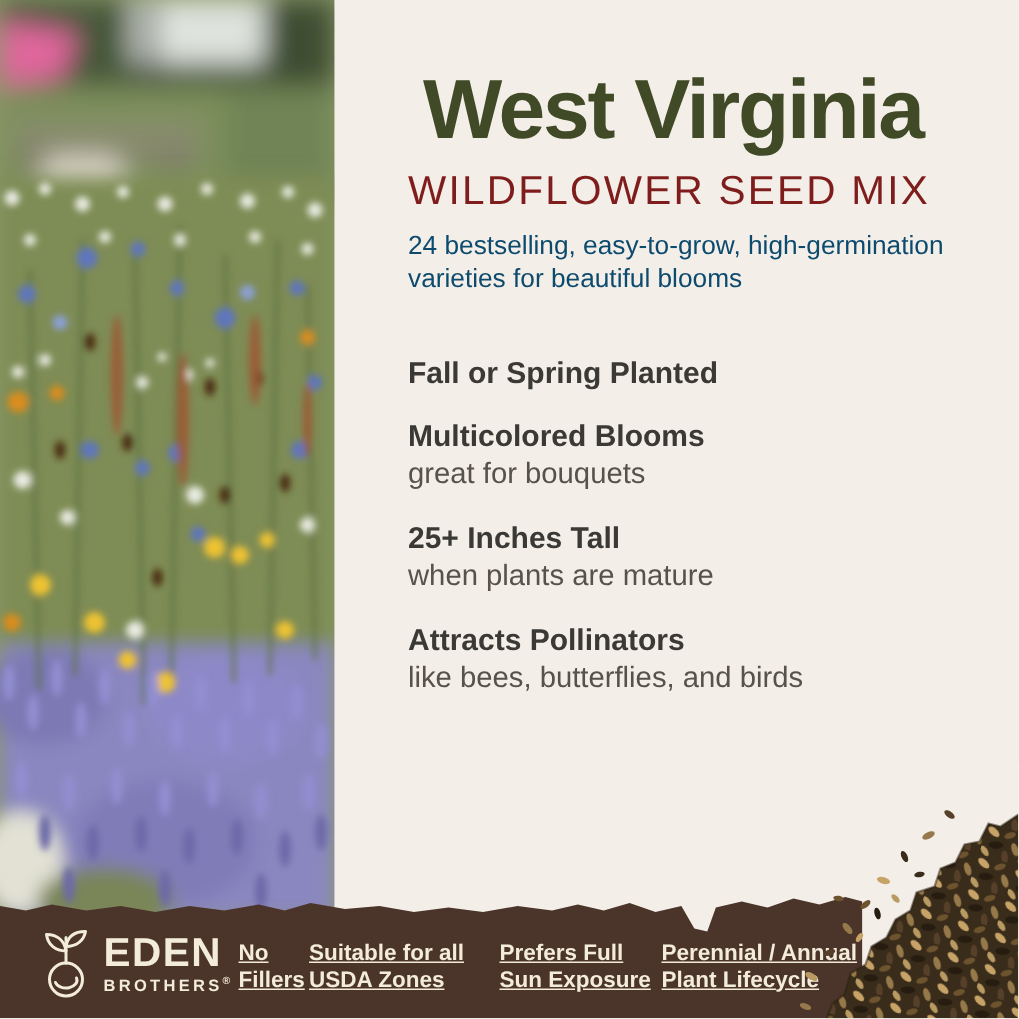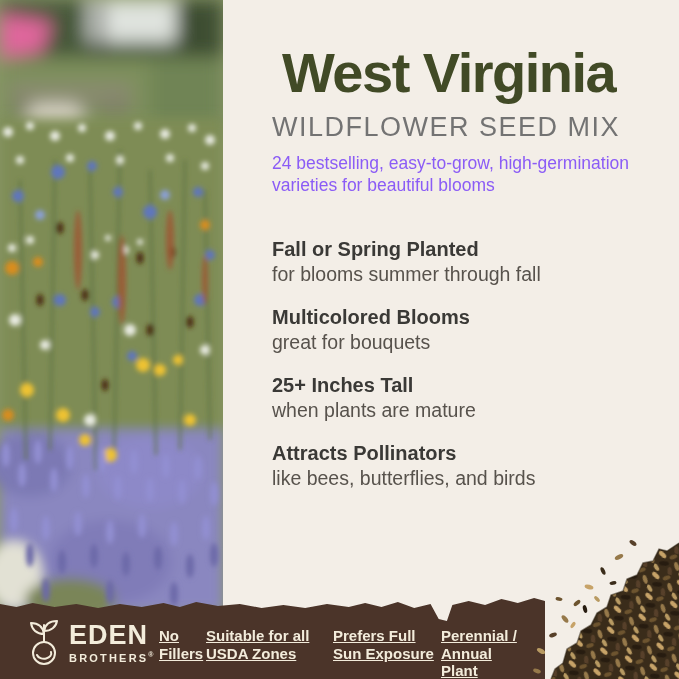--- a/index.html
+++ b/index.html
@@ -7,33 +7,34 @@
     position:relative;width:679px;height:679px;overflow:hidden;
     background:#f3eee7;
     font-family:"Liberation Sans", sans-serif;
   }
   
   .photo{position:absolute;left:0;top:0;width:223px;height:612px;overflow:hidden;}
   .photo svg{display:block;}
   
   .content{position:absolute;left:270px;top:34px;width:390px;}
   .title{margin:12px;font-size:56px;line-height:54px;font-weight:bold;letter-spacing:-1.5px;color:#414a26;}
-  .subtitle{margin:8px 0 0 2px;font-size:27px;line-height:30px;font-weight:400;letter-spacing:1.5px;color:#737373;}
-  .tagline{margin:10px 0 0 2px;font-size:17.5px;line-height:22px;color:#8b5cf6;white-space:pre-line;}
+  .subtitle{margin:8px 0 0 2px;font-size:27px;line-height:30px;font-weight:400;letter-spacing:1.5px;color:#7f1d1d;}
+  .tagline{margin:10px 0 0 2px;font-size:17.5px;line-height:22px;color:#0c4a6e;white-space:pre-line;}
   .features{margin-top:42px;margin-left:2px;}
   .feature{margin:0 0 20px 0;}
   .feature h3{margin:0 0 2px 0;font-size:20px;line-height:22px;font-weight:bold;color:#3a3936;}
   .feature p{margin:0;font-size:19.5px;line-height:24px;color:#57524c;}
   
   .footer{
     position:absolute;left:0;bottom:0;width:545px;height:84px;background:#4b3429;
     clip-path:polygon(0 9px,3% 12px,6% 8px,10% 12px,14% 9px,18% 13px,22% 9px,26% 12px,
       30% 8px,33% 12px,36% 7px,40% 11px,44% 9px,48% 13px,52% 10px,56% 13px,60% 9px,
       64% 12px,67% 8px,70% 12px,73% 7px,76% 13px,79% 9px,80.5% 24px,82% 26px,83% 10px,
       86% 6px,89% 10px,92% 4px,95% 8px,98% 3px,100% 6px,100% 84px,0 84px);
+    padding-left:30px;
   }
   .brand{position:absolute;left:26px;top:24px;display:flex;align-items:center;}
   .brand-icon{width:36px;height:48px;margin-right:7px;}
   .brand-name{font-size:27px;line-height:26px;font-weight:bold;letter-spacing:1px;color:#f3ecdb;}
   .brand-sub{font-size:11px;line-height:13px;font-weight:bold;letter-spacing:2.2px;color:#f3ecdb;}
   .brand-sub sup{font-size:7px;}
   .badge{position:absolute;top:32px;font-size:15px;line-height:17.5px;font-weight:bold;color:#f3ecdb;text-decoration:underline;}
   .badge-1{left:159px;} .badge-2{left:206px;} .badge-3{left:333px;} .badge-4{left:441px;}
   
   .seeds{position:absolute;right:0;bottom:0;width:150px;height:150px;}
@@ -206,21 +207,20 @@
 
   <div class="content">
     <h1 class="title">West Virginia</h1>
     <div class="subtitle">WILDFLOWER SEED MIX</div>
     <div class="tagline">24 bestselling, easy-to-grow, high-germination
 varieties for beautiful blooms</div>
 
     <div class="features">
       <div class="feature">
         <h3>Fall or Spring Planted</h3>
-        <p>for blooms summer through fall</p>
       </div>
       <div class="feature">
         <h3>Multicolored Blooms</h3>
         <p>great for bouquets</p>
       </div>
       <div class="feature">
         <h3>25+ Inches Tall</h3>
         <p>when plants are mature</p>
       </div>
       <div class="feature">

